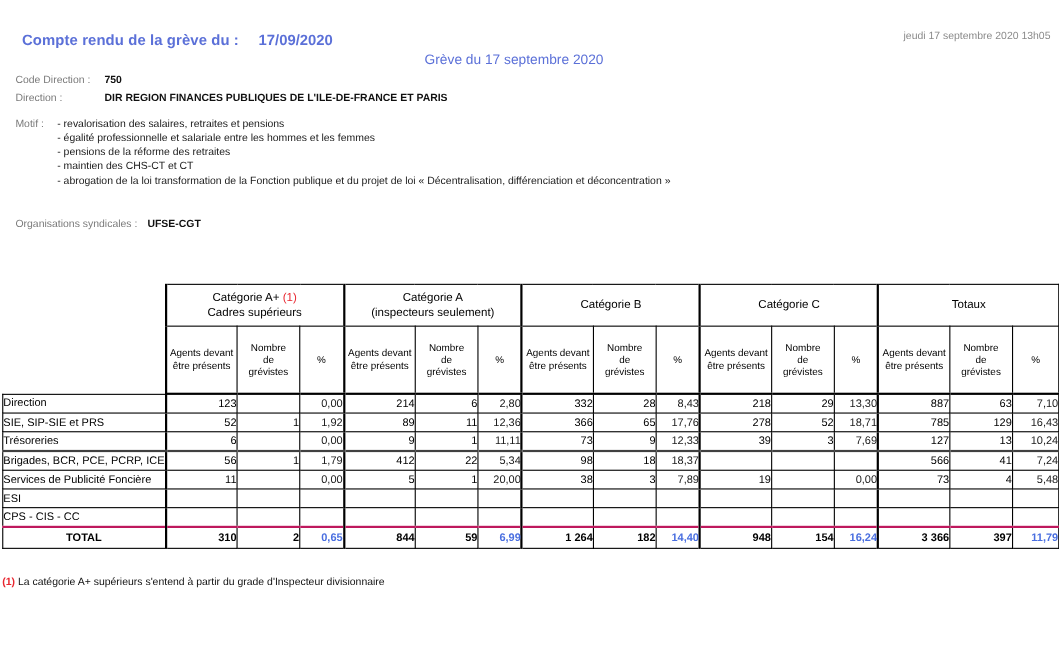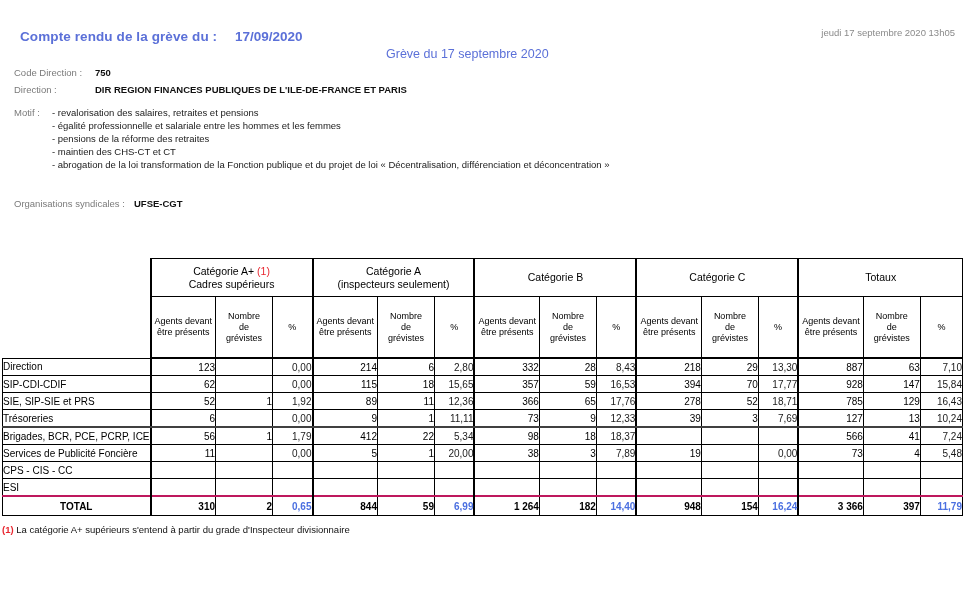--- a/index.html
+++ b/index.html
@@ -281,38 +281,20 @@
           <td class="num">28</td>
           <td class="num pctval">8,43</td>
           <td class="num colsep">218</td>
           <td class="num">29</td>
           <td class="num pctval">13,30</td>
           <td class="num colsep">887</td>
           <td class="num">63</td>
           <td class="num pctval">7,10</td>
         </tr>
         <tr>
-          <td class="rowlabel">SIP-CDI-CDIF</td>
-          <td class="num colsep">62</td>
-          <td class="num"></td>
-          <td class="num pctval">0,00</td>
-          <td class="num colsep">115</td>
-          <td class="num">18</td>
-          <td class="num pctval">15,65</td>
-          <td class="num colsep">357</td>
-          <td class="num">59</td>
-          <td class="num pctval">16,53</td>
-          <td class="num colsep">394</td>
-          <td class="num">70</td>
-          <td class="num pctval">17,77</td>
-          <td class="num colsep">928</td>
-          <td class="num">147</td>
-          <td class="num pctval">15,84</td>
-        </tr>
-        <tr>
           <td class="rowlabel">SIE, SIP-SIE et PRS</td>
           <td class="num colsep">52</td>
           <td class="num">1</td>
           <td class="num pctval">1,92</td>
           <td class="num colsep">89</td>
           <td class="num">11</td>
           <td class="num pctval">12,36</td>
           <td class="num colsep">366</td>
           <td class="num">65</td>
           <td class="num pctval">17,76</td>
@@ -371,39 +353,39 @@
           <td class="num">3</td>
           <td class="num pctval">7,89</td>
           <td class="num colsep">19</td>
           <td class="num"></td>
           <td class="num pctval">0,00</td>
           <td class="num colsep">73</td>
           <td class="num">4</td>
           <td class="num pctval">5,48</td>
         </tr>
         <tr>
+          <td class="rowlabel">ESI</td>
+          <td class="num colsep"></td>
+          <td class="num"></td>
+          <td class="num pctval"></td>
+          <td class="num colsep"></td>
+          <td class="num"></td>
+          <td class="num pctval"></td>
+          <td class="num colsep"></td>
+          <td class="num"></td>
+          <td class="num pctval"></td>
+          <td class="num colsep"></td>
+          <td class="num"></td>
+          <td class="num pctval"></td>
+          <td class="num colsep"></td>
+          <td class="num"></td>
+          <td class="num pctval"></td>
+        </tr>
+        <tr>
           <td class="rowlabel">CPS - CIS - CC</td>
-          <td class="num colsep"></td>
-          <td class="num"></td>
-          <td class="num pctval"></td>
-          <td class="num colsep"></td>
-          <td class="num"></td>
-          <td class="num pctval"></td>
-          <td class="num colsep"></td>
-          <td class="num"></td>
-          <td class="num pctval"></td>
-          <td class="num colsep"></td>
-          <td class="num"></td>
-          <td class="num pctval"></td>
-          <td class="num colsep"></td>
-          <td class="num"></td>
-          <td class="num pctval"></td>
-        </tr>
-        <tr>
-          <td class="rowlabel">ESI</td>
           <td class="num colsep"></td>
           <td class="num"></td>
           <td class="num pctval"></td>
           <td class="num colsep"></td>
           <td class="num"></td>
           <td class="num pctval"></td>
           <td class="num colsep"></td>
           <td class="num"></td>
           <td class="num pctval"></td>
           <td class="num colsep"></td>

